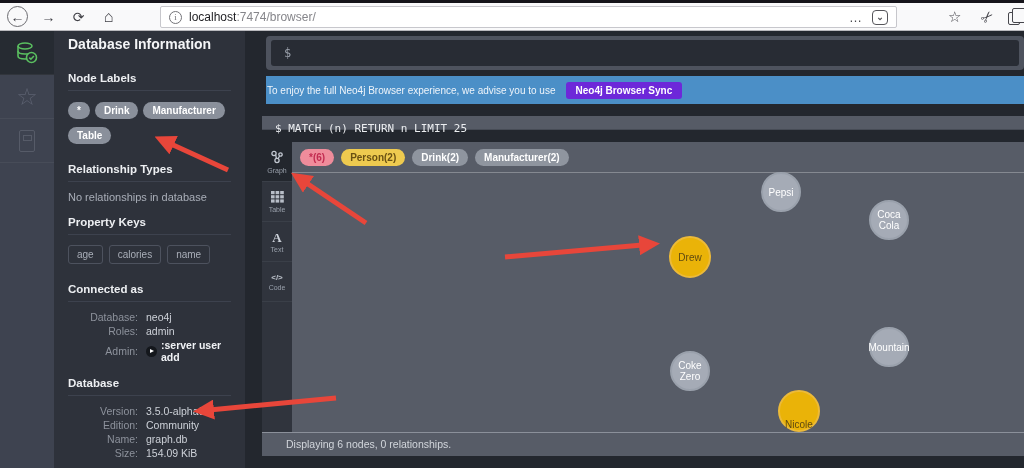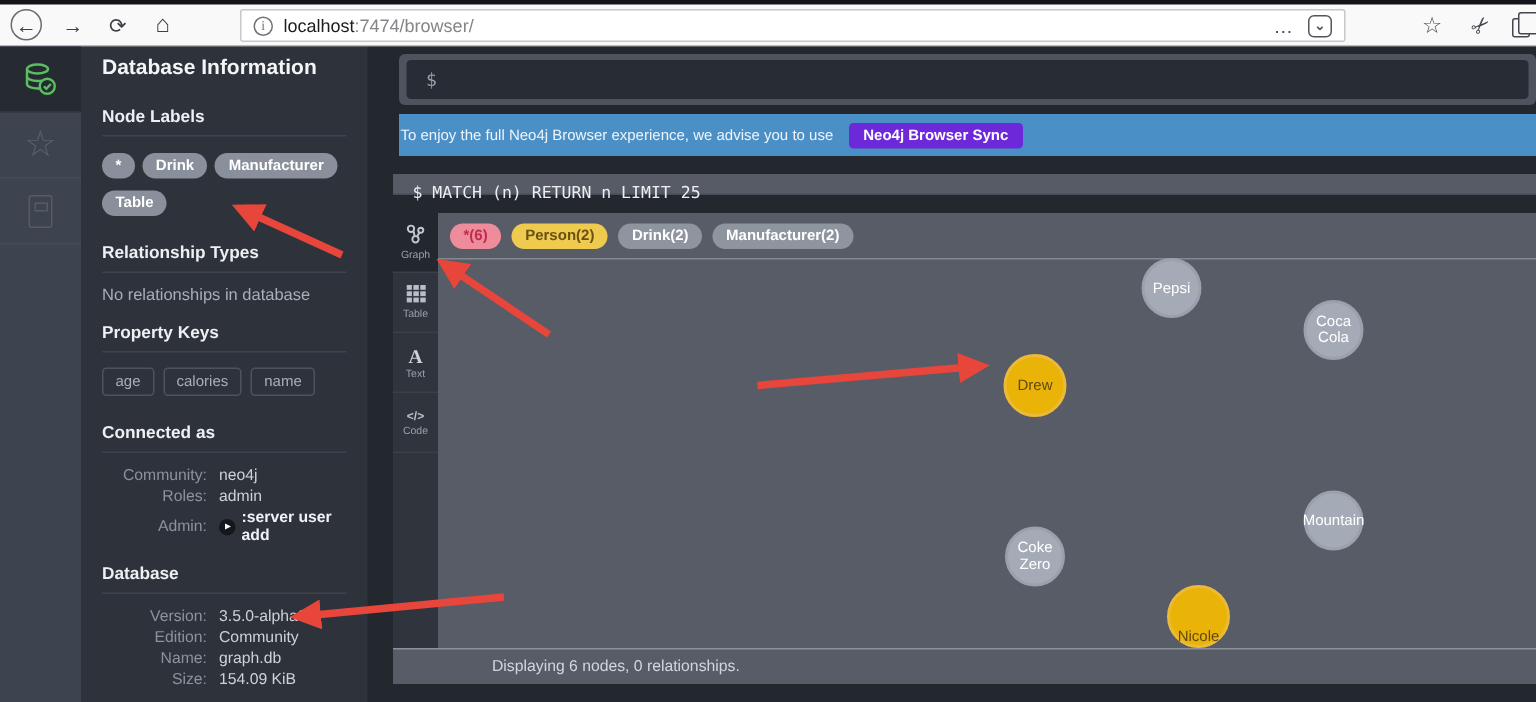--- a/index.html
+++ b/index.html
@@ -81,21 +81,21 @@
   .pills-row{position:absolute;left:300px;top:149px;display:flex;gap:7px;z-index:5}
   .rpill{height:17px;line-height:17px;padding:0 9px;border-radius:9px;font-size:10px;font-weight:bold}
   .rpill.all{background:#ef8c9b;color:#c22b50}
   .rpill.person{background:#eeca4f;color:#6a5113}
   .rpill.gray{background:#8f959f;color:#fff}
   .gnode{position:absolute;border-radius:50%;display:flex;flex-direction:column;align-items:center;justify-content:center;
     font-size:10px;line-height:1.1;text-align:center;border:2px solid;z-index:4}
   .gnode.gray{width:40px;height:40px;background:#a5abb6;border-color:#9aa1ac;color:#fff}
   .gnode.yellow{width:42px;height:42px;background:#eab308;border-color:#ecba39;color:#5f4a12}
   .status{position:absolute;left:262px;top:432px;width:762px;height:24px;background:#575c67;
-    border-top:1px solid #8b909a;color:#d2d6dc;font-size:10.5px;line-height:23px;padding-left:66px}
+    border-top:1px solid #8b909a;color:#d2d6dc;font-size:10.5px;line-height:23px;padding-left:24px}
 
   .arrows{position:absolute;left:0;top:0;width:1024px;height:468px;pointer-events:none;z-index:40}
 </style>
 </head>
 <body>
 
 <div class="chrome">
   <div class="chrome-strip"></div>
   <div class="chrome-bar">
     <span class="nav-btn back">←</span>
@@ -150,21 +150,21 @@
   <div class="empty-txt">No relationships in database</div>
 
   <div class="sec-h">Property Keys</div>
   <div class="hr"></div>
   <div id="prop-keys"><span class="chip">age</span><span class="chip">calories</span><span class="chip">name</span></div>
 
   <div class="sec-h">Connected as</div>
   <div class="hr"></div>
   <div id="connected-rows">
       <div class="kv-row">
-        <span class="kv-key">Community:</span>
+        <span class="kv-key">Database:</span>
         <span class="kv-val">neo4j</span>
       </div>
       <div class="kv-row">
         <span class="kv-key">Roles:</span>
         <span class="kv-val">admin</span>
       </div>
       <div class="kv-row">
         <span class="kv-key">Admin:</span>
         <span class="cmd">
           <span class="play"></span>

